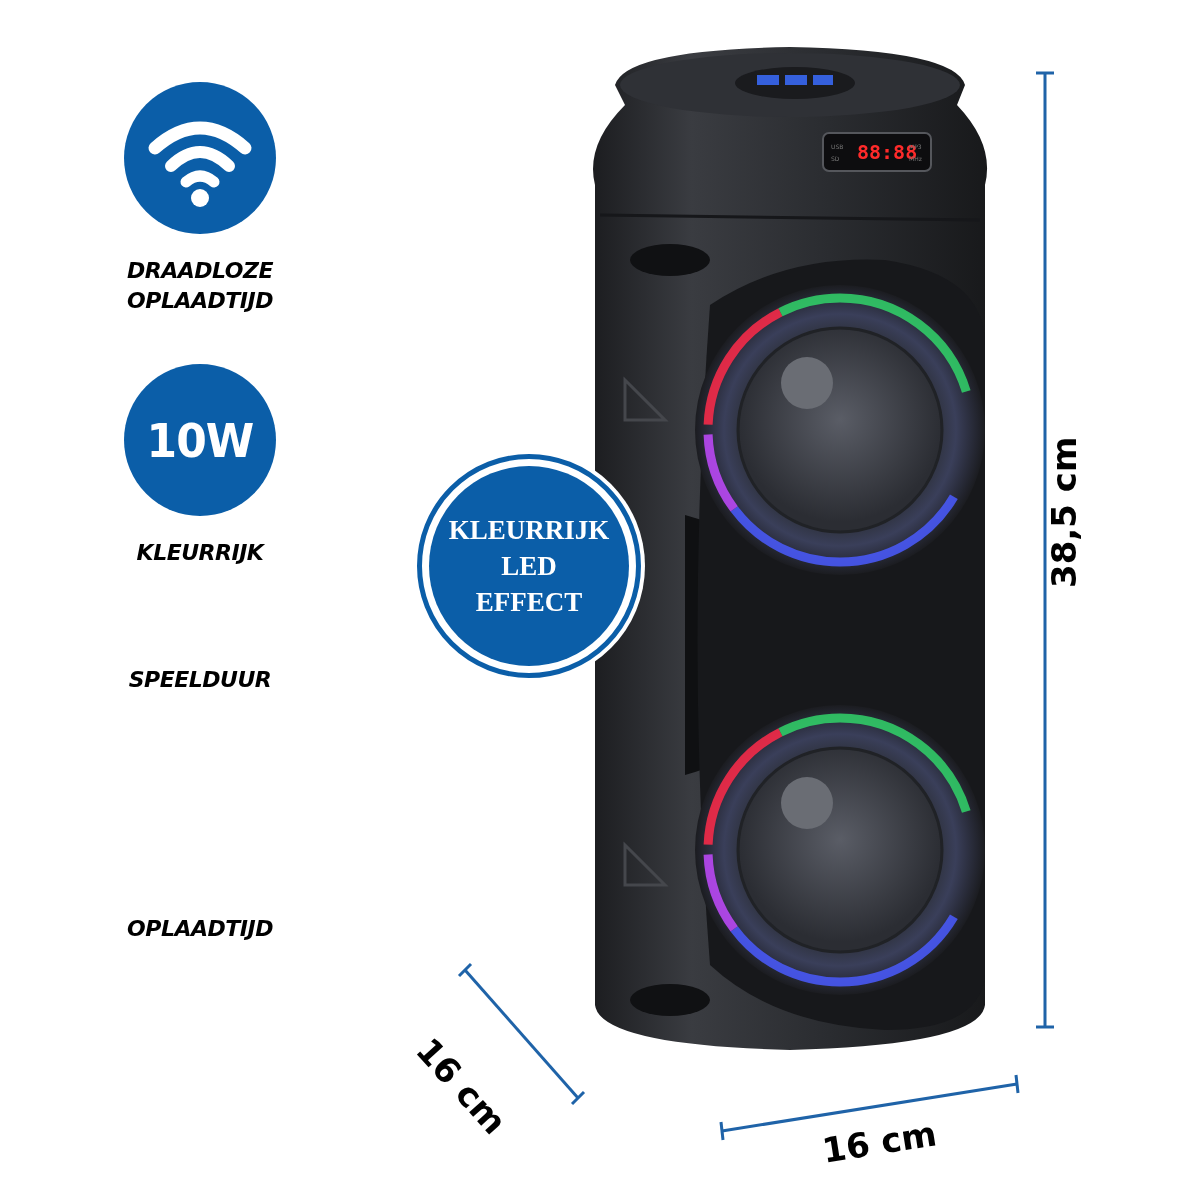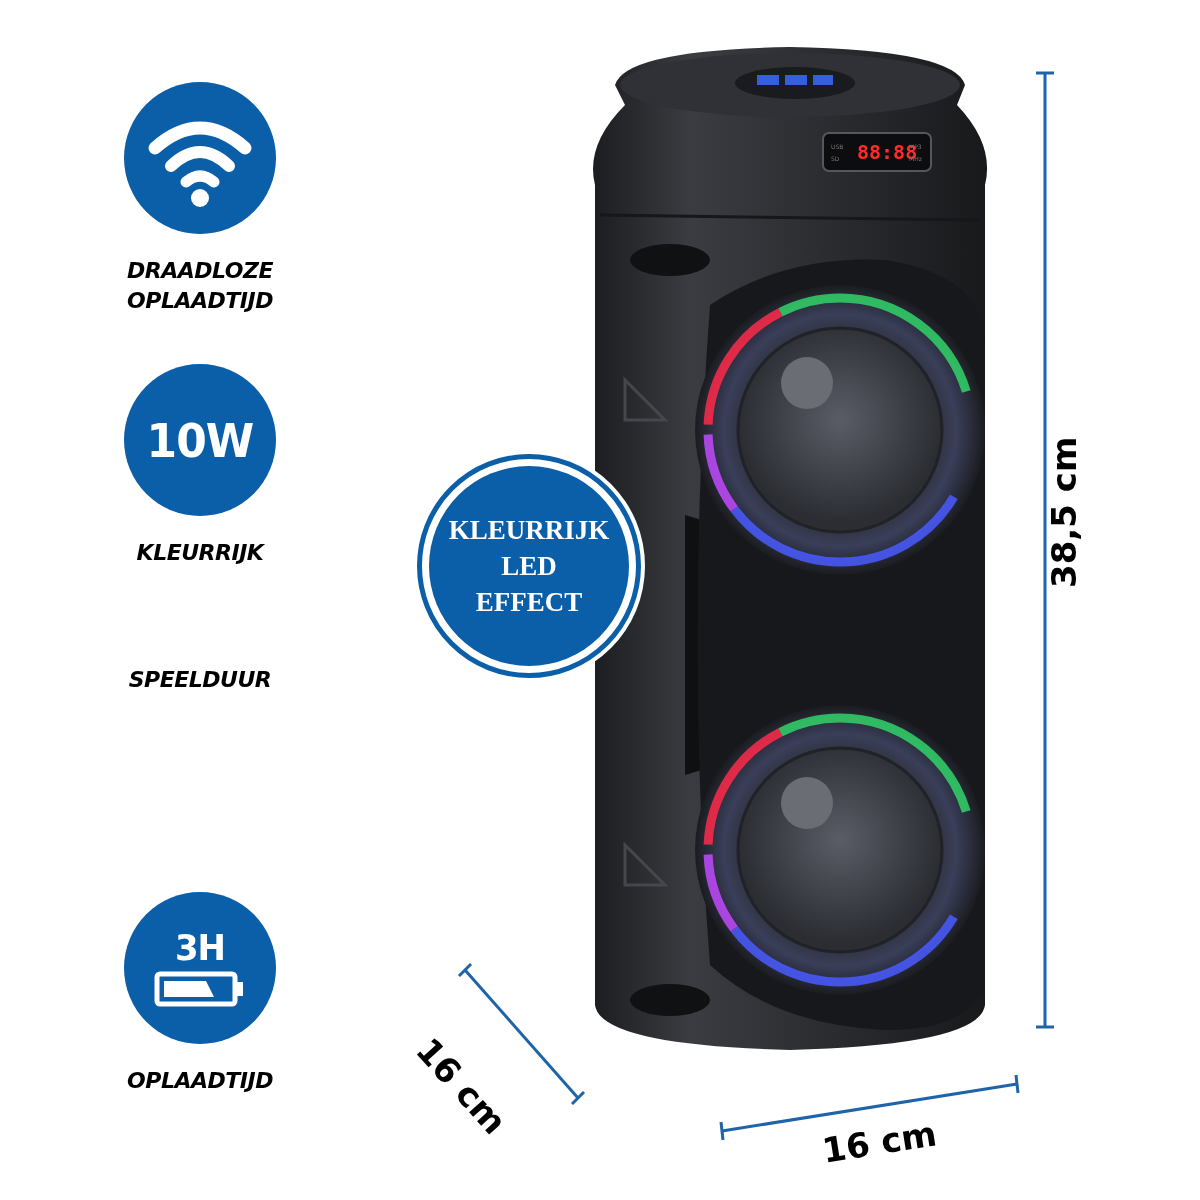--- a/index.html
+++ b/index.html
@@ -50,28 +50,20 @@
   </div>
 </div>
 
 <div class="feature" style="top:625px;">
   <div class="flabel" style="margin-top:40px;">
     <div>SPEELDUUR</div>
   </div>
 </div>
 
 <div class="feature" style="top:892px;">
-  <div class="circle">
-    <span class="big" style="font-size:34px; line-height:36px;">3H</span>
-    <svg width="92" height="36" viewBox="0 0 92 36" style="margin-top:6px;">
-      <rect x="3" y="3" width="78" height="30" rx="3" fill="none" stroke="#fff" stroke-width="5"></rect>
-      <rect x="83" y="11" width="6" height="14" fill="#fff"></rect>
-      <polygon points="10,10 52,10 60,26 10,26" fill="#fff"></polygon>
-    </svg>
-  </div>
   <div class="flabel">
     <div>OPLAADTIJD</div>
   </div>
 </div>
 
 <svg class="speaker" viewBox="0 0 410 1010" width="410" height="1010">
   <defs>
     <linearGradient id="body" x1="0" x2="1" y1="0" y2="0">
       <stop offset="0" stop-color="#1c1d20"></stop>
       <stop offset="0.25" stop-color="#3a3c41"></stop>

